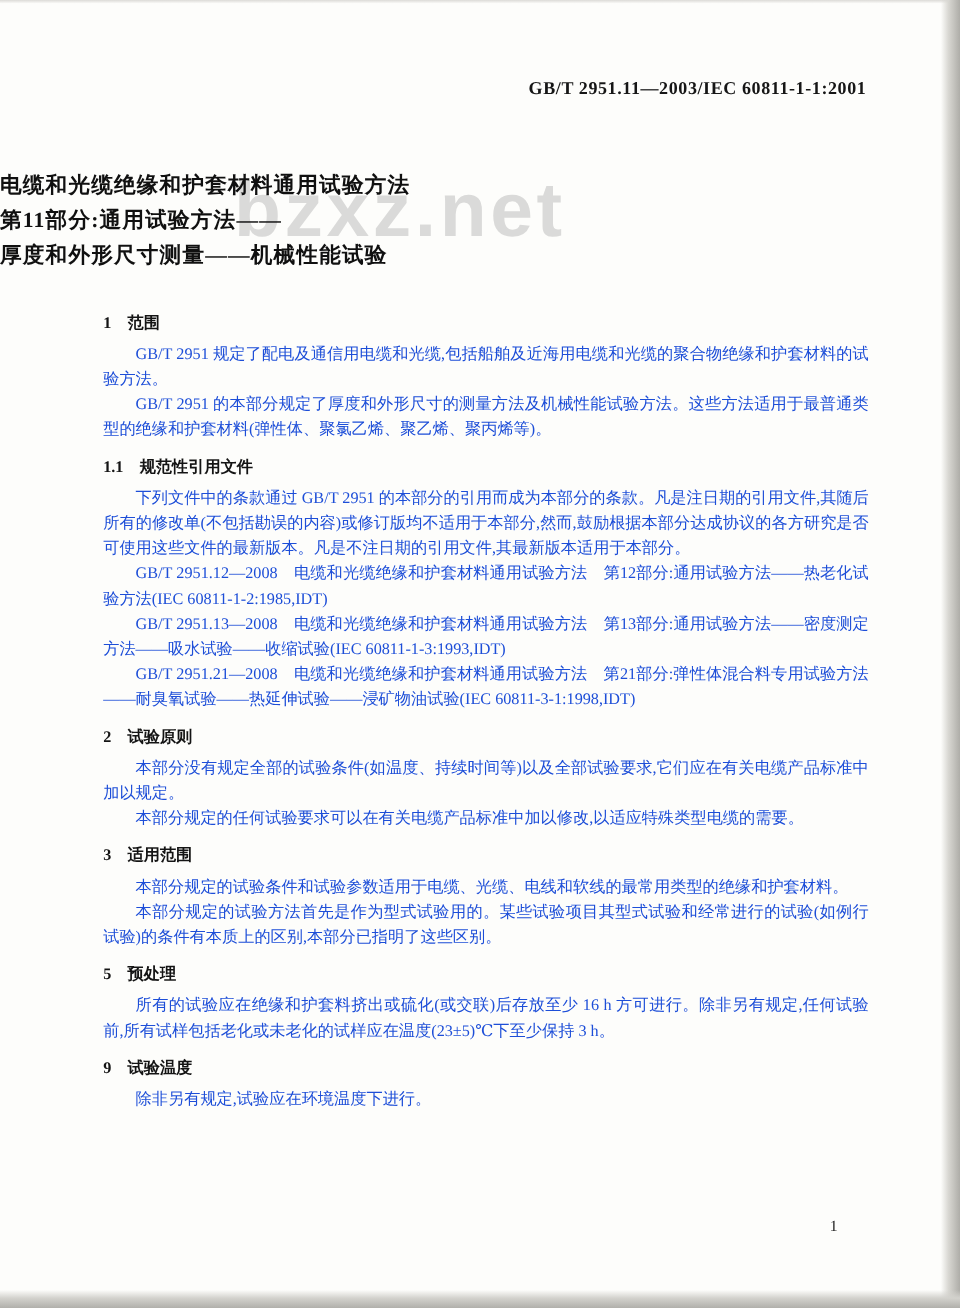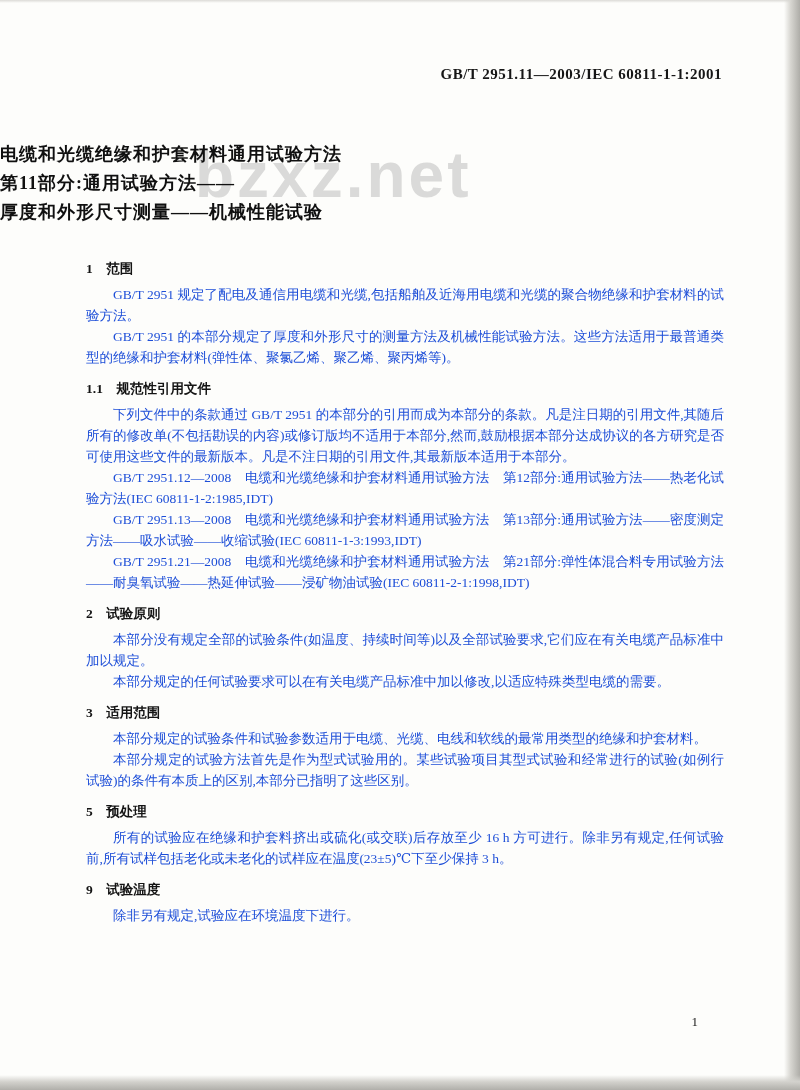--- a/index.html
+++ b/index.html
@@ -111,21 +111,21 @@
       <div class="section-heading">1　范围</div>
       <p class="para">GB/T 2951 规定了配电及通信用电缆和光缆,包括船舶及近海用电缆和光缆的聚合物绝缘和护套材料的试验方法。</p>
       <p class="para">GB/T 2951 的本部分规定了厚度和外形尺寸的测量方法及机械性能试验方法。这些方法适用于最普通类型的绝缘和护套材料(弹性体、聚氯乙烯、聚乙烯、聚丙烯等)。</p>
     </div>
 
     <div class="section">
       <div class="section-heading">1.1　规范性引用文件</div>
       <p class="para">下列文件中的条款通过 GB/T 2951 的本部分的引用而成为本部分的条款。凡是注日期的引用文件,其随后所有的修改单(不包括勘误的内容)或修订版均不适用于本部分,然而,鼓励根据本部分达成协议的各方研究是否可使用这些文件的最新版本。凡是不注日期的引用文件,其最新版本适用于本部分。</p>
       <p class="para">GB/T 2951.12—2008　电缆和光缆绝缘和护套材料通用试验方法　第12部分:通用试验方法——热老化试验方法(IEC 60811-1-2:1985,IDT)</p>
       <p class="para">GB/T 2951.13—2008　电缆和光缆绝缘和护套材料通用试验方法　第13部分:通用试验方法——密度测定方法——吸水试验——收缩试验(IEC 60811-1-3:1993,IDT)</p>
-      <p class="para">GB/T 2951.21—2008　电缆和光缆绝缘和护套材料通用试验方法　第21部分:弹性体混合料专用试验方法——耐臭氧试验——热延伸试验——浸矿物油试验(IEC 60811-2-1:1998,IDT)</p>
+      <p class="para">GB/T 2951.21—2008　电缆和光缆绝缘和护套材料通用试验方法　第21部分:弹性体混合料专用试验方法——耐臭氧试验——热延伸试验——浸矿物油试验(IEC 60811-3-1:1998,IDT)</p>
     </div>
 
     <div class="section">
       <div class="section-heading">2　试验原则</div>
       <p class="para">本部分没有规定全部的试验条件(如温度、持续时间等)以及全部试验要求,它们应在有关电缆产品标准中加以规定。</p>
       <p class="para">本部分规定的任何试验要求可以在有关电缆产品标准中加以修改,以适应特殊类型电缆的需要。</p>
     </div>
 
     <div class="section">
       <div class="section-heading">3　适用范围</div>

